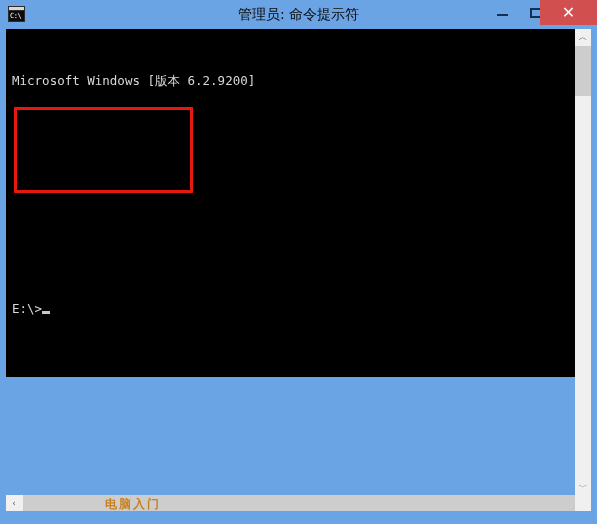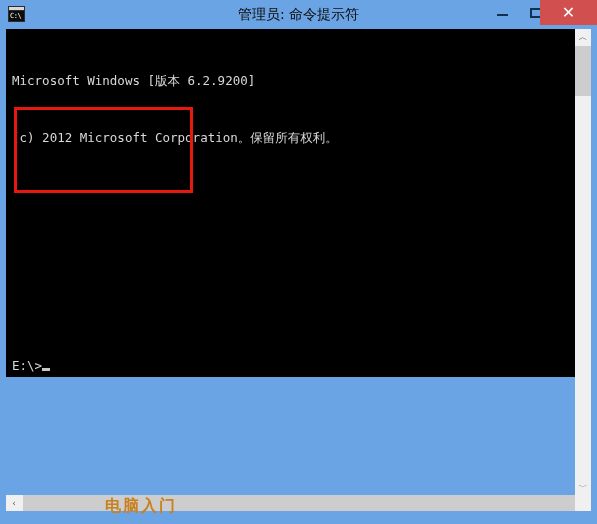--- a/index.html
+++ b/index.html
@@ -250,21 +250,21 @@
     background: #2a7fe0;
     color: #ffffff;
     padding: 0 1px;
   }
   #wm-bottom-cn {
     position: absolute;
     left: 105px;
     top: 496px;
     color: #c9801f;
     font-family: "DejaVu Sans", sans-serif;
-    font-size: 16px;
+    font-size: 12px;
     font-weight: bold;
     letter-spacing: 2px;
     white-space: nowrap;
     pointer-events: none;
   }
   #wm-right {
     position: absolute;
     left: 432px;
     top: 456px;
     width: 165px;
@@ -308,21 +308,20 @@
     </div>
 
     <div class="winbtn" id="btn-close">
       <div class="glyph">✕</div>
     </div>
   </div>
 
   <div id="console">
     <div id="console-text">
       <div class="cline">Microsoft Windows [版本 6.2.9200]</div>
-      <div class="cline">(c) 2012 Microsoft Corporation。保留所有权利。</div>
       <div class="cline"></div>
       <div class="cline"></div>
       <div class="cline"></div>
       <div class="cline"><span>E:\&gt;</span><span class="cursor"></span></div>
     </div>
 
     <div id="red-box"></div>
 
     <div id="wm-left">
       <div id="wm-left-cn"><span>办公</span><span class="hl">族</span></div>

